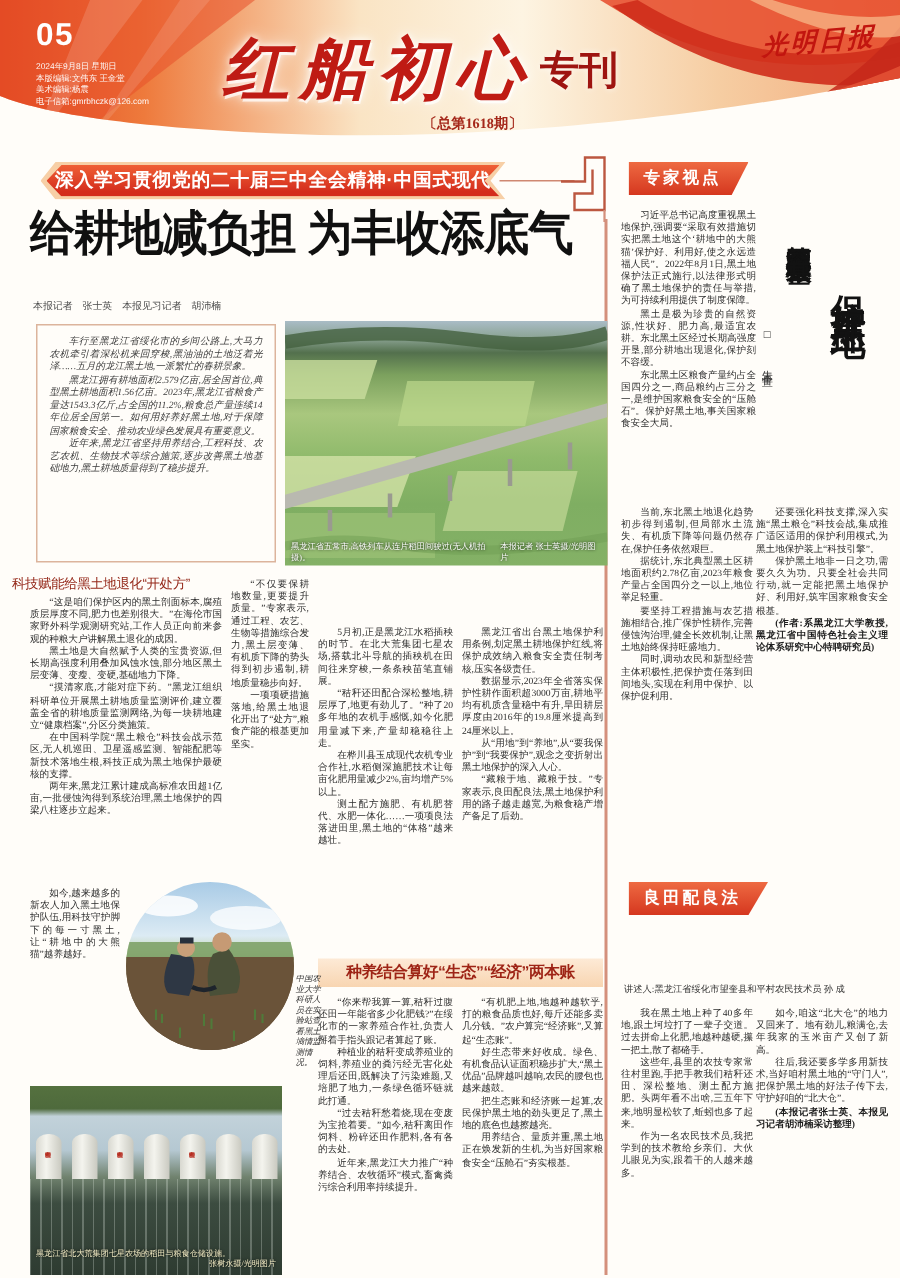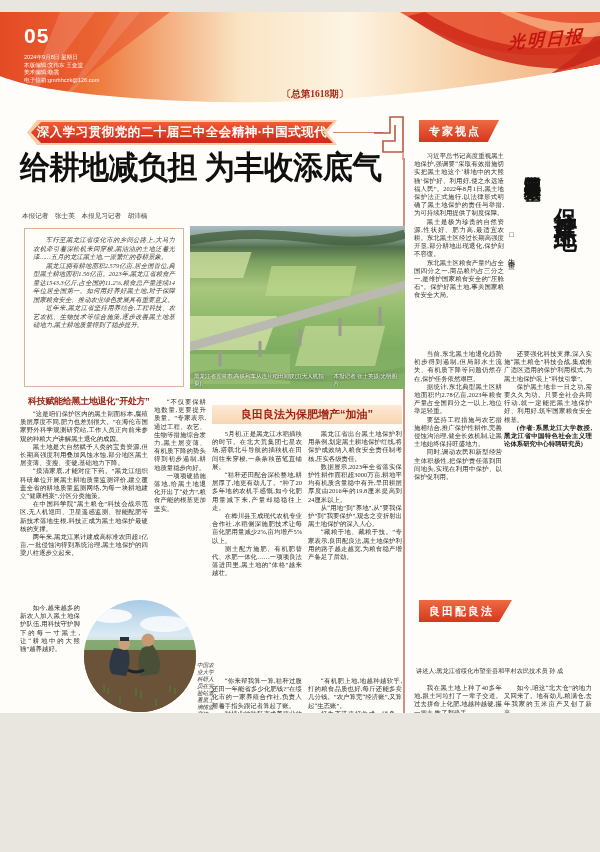--- a/index.html
+++ b/index.html
@@ -1,16 +1,16 @@
 <!DOCTYPE html>
 <html><head>
 <meta charset="utf-8">
 <style>
   html,body{margin:0;padding:0;background:#e9e6e0;}
-  .page{position:relative;width:600px;height:701px;margin:12px auto;background:#fffdf9;overflow:hidden;
+  .page{position:relative;width:600px;height:852px;margin:0 auto;background:#fffdf9;overflow:hidden;
         font-family:"Liberation Serif", serif;color:#2e2e2e;}
   
   .masthead{position:absolute;left:0;top:0;width:600px;height:100px;}
   .pagenum{position:absolute;left:24px;top:12px;font-family:"Liberation Sans",sans-serif;
            font-size:21px;font-weight:bold;color:#fff;letter-spacing:1px;}
   .mastinfo{position:absolute;left:24px;top:42px;width:120px;}
   .mast-line{margin:0;font-size:5.6px;line-height:7.6px;color:#fff;opacity:.95;font-family:"Liberation Sans",sans-serif;}
   .mast-title{position:absolute;left:148px;top:16px;width:320px;height:62px;white-space:nowrap;}
   .mast-title .cn{font-size:45px;font-weight:bold;font-style:italic;color:#bf1b14;letter-spacing:7px;
       font-family:"Liberation Serif",serif;
@@ -50,22 +50,22 @@
   .para{font-size:6.4px;line-height:8.2px;text-align:justify;text-indent:2em;margin:0;color:#2e2e2e;}
   .para-note{font-size:6.4px;line-height:8.2px;text-align:justify;text-indent:2em;margin:0;color:#1d1d1d;font-weight:bold;}
   .col{position:absolute;overflow:hidden;}
   .c1{left:20px;top:398px;width:128px;height:190px;}
   .c2{left:154px;top:386px;width:52px;height:202px;}
   .c3{left:212px;top:418px;width:90px;height:218px;}
   .c4{left:308px;top:418px;width:94px;height:218px;}
   .c5{left:212px;top:665px;width:90px;height:183px;}
   .c6{left:308px;top:665px;width:94px;height:183px;}
   .sliver{left:20px;top:592px;width:60px;height:130px;}
-  .sec-head1{position:absolute;left:28px;top:383px;width:132px;font-family:"Liberation Sans",sans-serif;
-      font-size:9px;font-weight:700;color:#942718;white-space:nowrap;letter-spacing:-.3px;}
+  .sec-head1{position:absolute;left:8px;top:383px;width:132px;font-family:"Liberation Sans",sans-serif;
+      font-size:9px;font-weight:400;color:#942718;white-space:nowrap;letter-spacing:-.3px;}
   .band{position:absolute;height:19px;background:linear-gradient(180deg,#fdead6,#f8d5b1);
       font-family:"Liberation Sans",sans-serif;font-weight:900;color:#9e2416;text-align:center;line-height:19px;}
   .band2{left:212px;top:393px;width:190px;font-size:11px;}
   .band3{left:212px;top:639px;width:190px;font-size:10.5px;letter-spacing:-.3px;}
   
   .photo-circle{position:absolute;left:84px;top:588px;width:112px;height:112px;border-radius:50%;overflow:hidden;
       background:linear-gradient(180deg,#a9cbe6 0%,#dcebf4 32%,#c5d7b4 42%,#6f5b41 58%,#54422d 100%);}
   .circle-cap{position:absolute;left:197px;top:650px;width:20px;height:116px;font-size:5.6px;line-height:7px;
       font-style:italic;color:#333;overflow:hidden;}
   .credit-chip{position:absolute;left:116px;top:732px;background:#f6d7ae;color:#5c2313;font-weight:bold;
@@ -136,20 +136,23 @@
         <path d="M500,0 C540,20 575,28 600,24 L600,10 C570,14 540,8 515,0 Z" fill="#f6b183" opacity=".8"></path>
       </g>
     </svg>
     <div class="pagenum">05</div>
     <div class="mastinfo">
         <p class="mast-line">2024年9月8日 星期日</p>
         <p class="mast-line">本版编辑:文伟东 王金堂</p>
         <p class="mast-line">美术编辑:杨震</p>
         <p class="mast-line">电子信箱:gmrbhczk@126.com</p>
       </div>
+    <div class="mast-title">
+      <span class="cn">红船初心</span><span class="suffix">专刊</span>
+    </div>
     <div class="issue">〔总第1618期〕</div>
     <div class="gm-logo">光明日报</div>
   </div>
 
   <div class="banner-echo"></div>
   <div class="topic-banner">深入学习贯彻党的二十届三中全会精神·中国式现代化</div>
   <div class="rule-to-ornament"></div>
   <svg class="corner-ornament" width="34" height="48" viewBox="0 0 34 48">
     <path d="M0,21 H16 V5 H29 V40 H9 V29 H21 V13" stroke="#bc5740" fill="none" stroke-width="1.6"></path>
     <path d="M29,40 V48" stroke="#d4907c" stroke-width="1.5" fill="none"></path>
@@ -195,34 +198,34 @@
       <p class="para">两年来,黑龙江累计建成高标准农田超1亿亩,一批侵蚀沟得到系统治理,黑土地保护的四梁八柱逐步立起来。</p>
     </div>
   <div class="col c2">
       <p class="para">“不仅要保耕地数量,更要提升质量。”专家表示,通过工程、农艺、生物等措施综合发力,黑土层变薄、有机质下降的势头得到初步遏制,耕地质量稳步向好。</p>
       <p class="para">一项项硬措施落地,给黑土地退化开出了“处方”,粮食产能的根基更加坚实。</p>
     </div>
   <div class="col sliver">
       <p class="para">如今,越来越多的新农人加入黑土地保护队伍,用科技守护脚下的每一寸黑土,让“耕地中的大熊猫”越养越好。</p>
     </div>
 
-  <div class="band band2">良田良法为保肥增产“加油”</div>
   <div class="col c3">
       <p class="para">5月初,正是黑龙江水稻插秧的时节。在北大荒集团七星农场,搭载北斗导航的插秧机在田间往来穿梭,一条条秧苗笔直铺展。</p>
       <p class="para">“秸秆还田配合深松整地,耕层厚了,地更有劲儿了。”种了20多年地的农机手感慨,如今化肥用量减下来,产量却稳稳往上走。</p>
       <p class="para">在桦川县玉成现代农机专业合作社,水稻侧深施肥技术让每亩化肥用量减少2%,亩均增产5%以上。</p>
       <p class="para">测土配方施肥、有机肥替代、水肥一体化……一项项良法落进田里,黑土地的“体格”越来越壮。</p>
     </div>
   <div class="col c4">
       <p class="para">黑龙江省出台黑土地保护利用条例,划定黑土耕地保护红线,将保护成效纳入粮食安全责任制考核,压实各级责任。</p>
       <p class="para">数据显示,2023年全省落实保护性耕作面积超3000万亩,耕地平均有机质含量稳中有升,旱田耕层厚度由2016年的19.8厘米提高到24厘米以上。</p>
       <p class="para">从“用地”到“养地”,从“要我保护”到“我要保护”,观念之变折射出黑土地保护的深入人心。</p>
       <p class="para">“藏粮于地、藏粮于技。”专家表示,良田配良法,黑土地保护利用的路子越走越宽,为粮食稳产增产备足了后劲。</p>
     </div>
 
+  <div class="band band3">种养结合算好“生态”“经济”两本账</div>
   <div class="col c5">
       <p class="para">“你来帮我算一算,秸秆过腹还田一年能省多少化肥钱?”在绥化市的一家养殖合作社,负责人掰着手指头跟记者算起了账。</p>
       <p class="para">种植业的秸秆变成养殖业的饲料,养殖业的粪污经无害化处理后还田,既解决了污染难题,又培肥了地力,一条绿色循环链就此打通。</p>
       <p class="para">“过去秸秆愁着烧,现在变废为宝抢着要。”如今,秸秆离田作饲料、粉碎还田作肥料,各有各的去处。</p>
       <p class="para">近年来,黑龙江大力推广“种养结合、农牧循环”模式,畜禽粪污综合利用率持续提升。</p>
     </div>
   <div class="col c6">
       <p class="para">“有机肥上地,地越种越软乎,打的粮食品质也好,每斤还能多卖几分钱。”农户算完“经济账”,又算起“生态账”。</p>
       <p class="para">好生态带来好收成。绿色、有机食品认证面积稳步扩大,“黑土优品”品牌越叫越响,农民的腰包也越来越鼓。</p>
       <p class="para">把生态账和经济账一起算,农民保护黑土地的劲头更足了,黑土地的底色也越擦越亮。</p>

